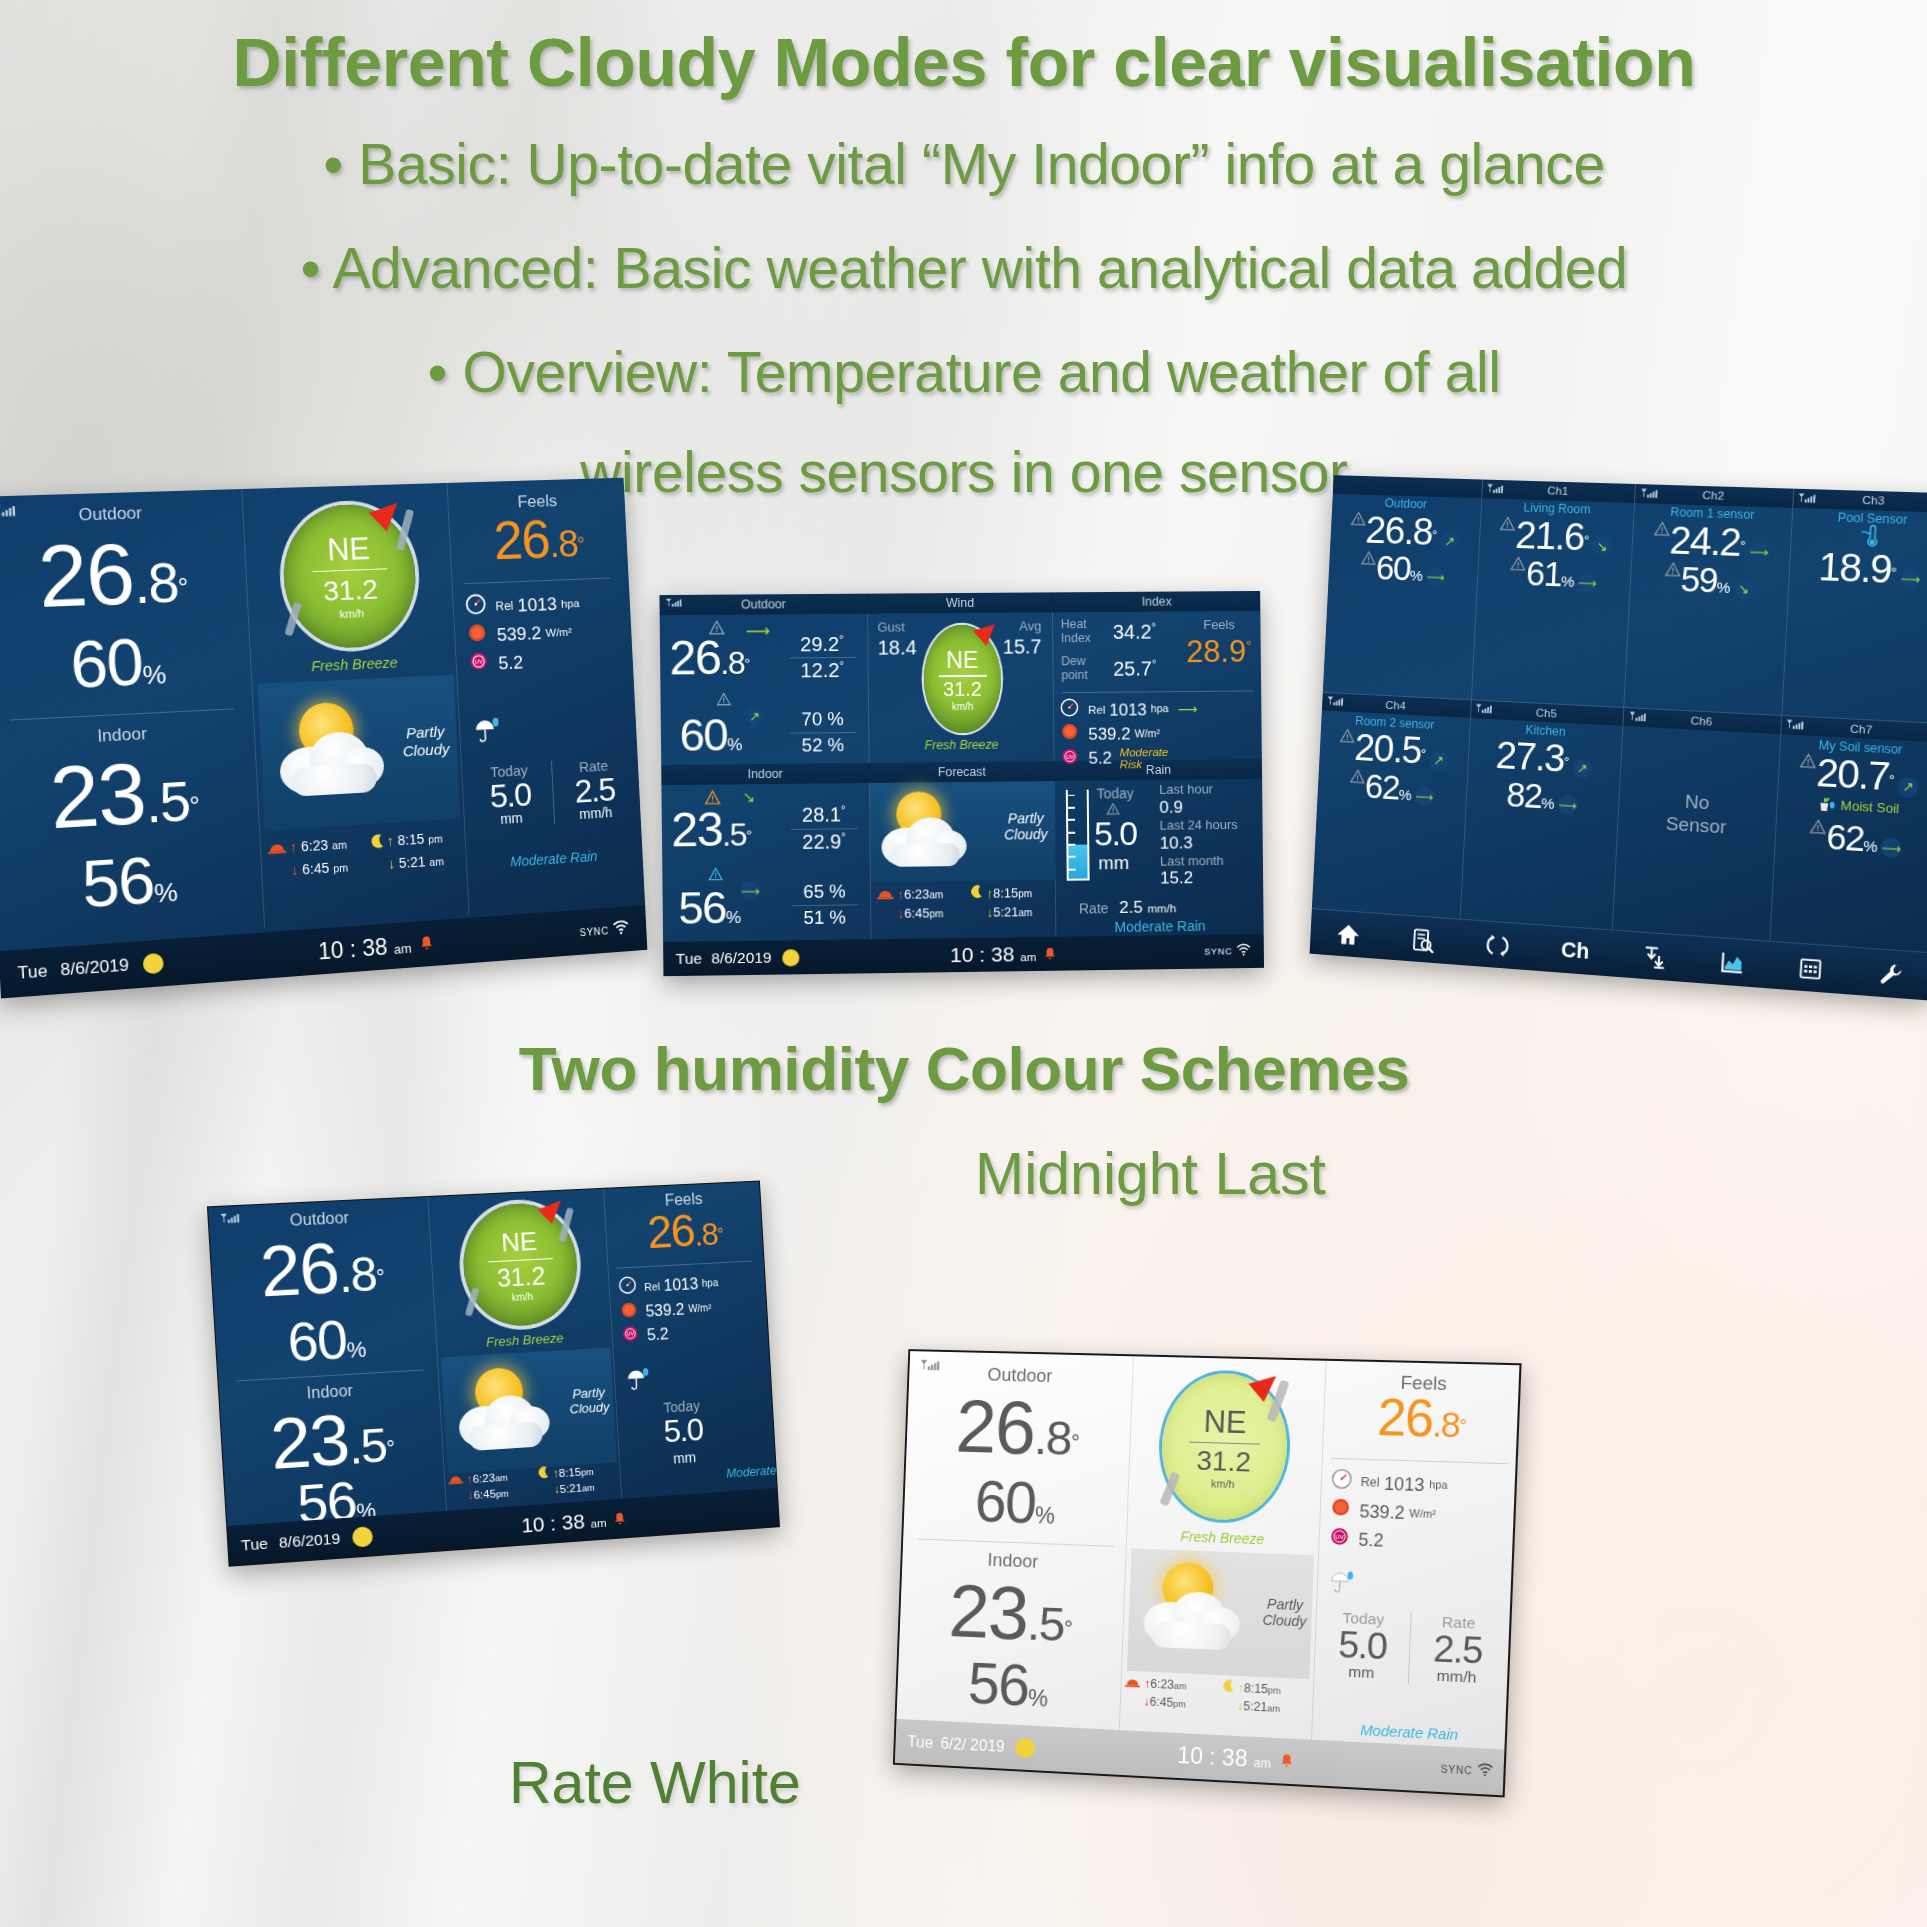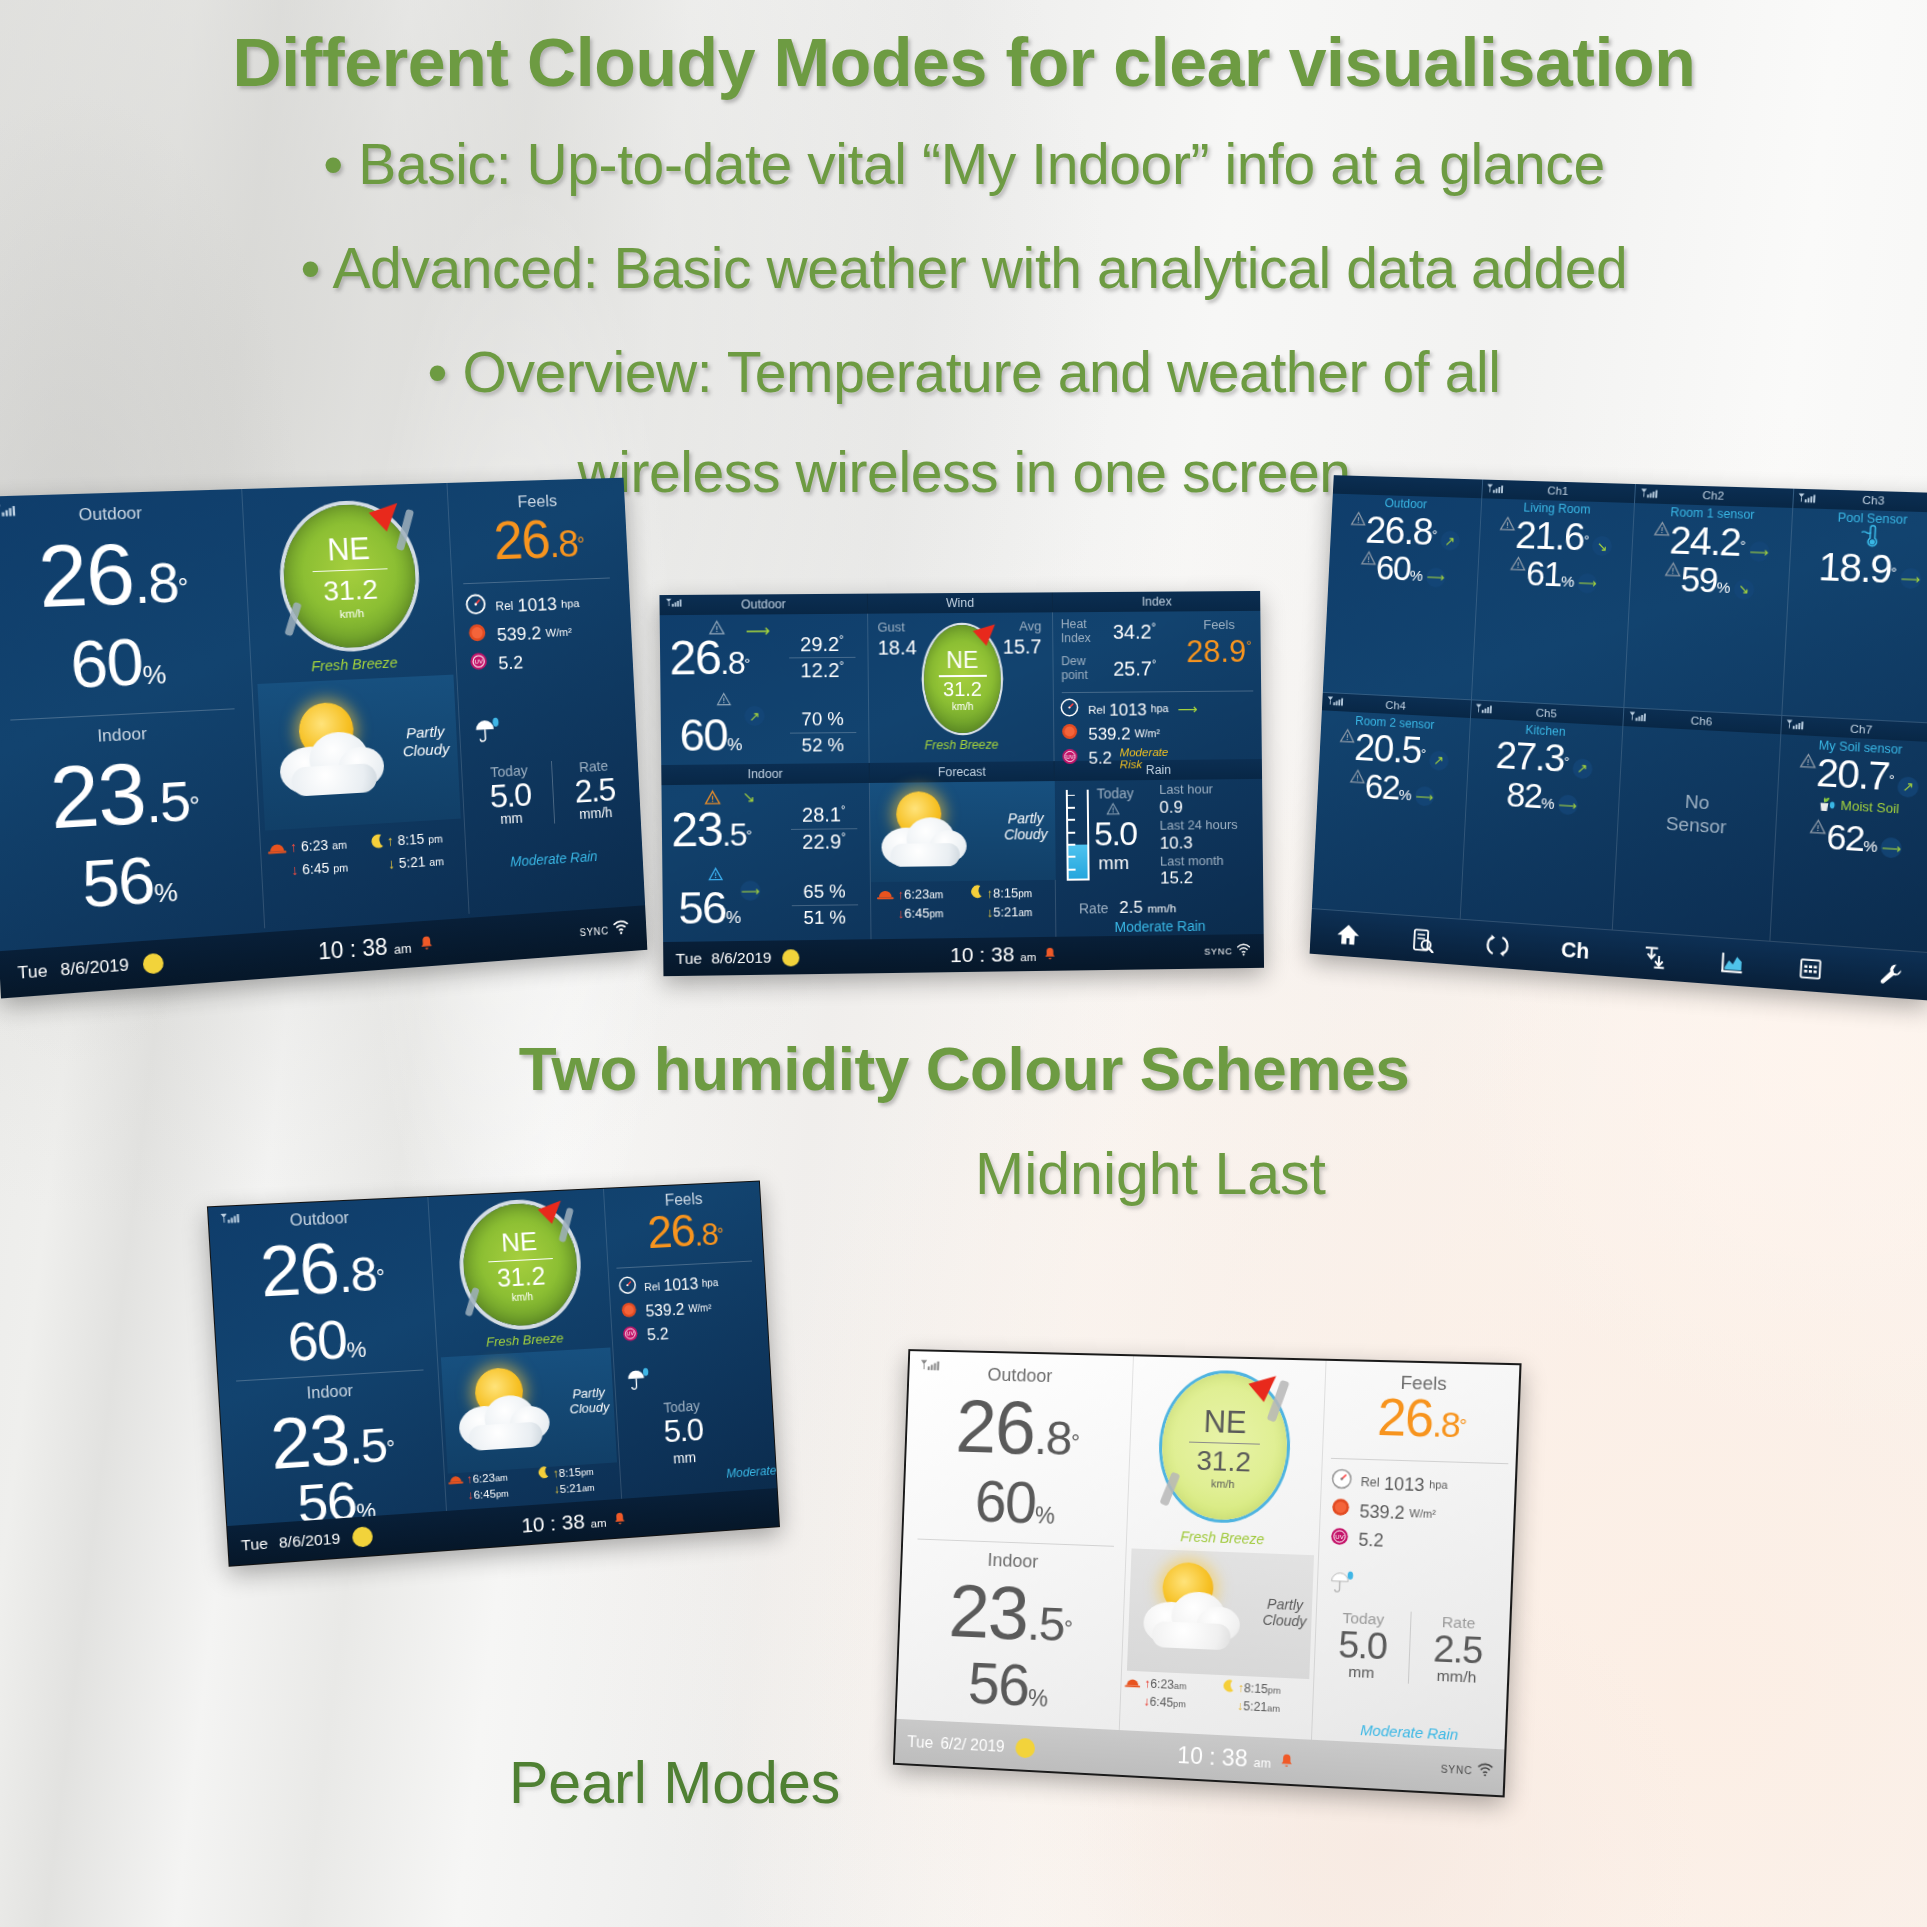--- a/index.html
+++ b/index.html
@@ -125,24 +125,24 @@
 </style>
 </head>
 <body>
 
 <div id="bg"></div>
 
 <div class="hd" id="h-main">Different Cloudy Modes for clear visualisation</div>
 <div class="hd" id="b1">• Basic: Up-to-date vital “My Indoor” info at a glance</div>
 <div class="hd" id="b2">• Advanced: Basic weather with analytical data added</div>
 <div class="hd" id="b3">• Overview: Temperature and weather of all</div>
-<div class="hd" id="b4">wireless wireless in one screen</div>
+<div class="hd" id="b4">wireless sensors in one sensor</div>
 <div class="hd" id="h-colour">Two humidity Colour Schemes</div>
 <div id="lbl-midnight">Midnight Last</div>
-<div id="lbl-pearl">Pearl Modes</div>
+<div id="lbl-pearl">Rate White</div>
 
 <div class="persp" style="left:-4.6px; top:487px; width:653px; height:493px;
      transform:perspective(1310px) rotateY(7deg) rotateZ(-3.0deg);">
  <div class="disp" style="left:0;top:0;width:653px;height:487px;">
 
   <div style="position:absolute;left:0;top:0;width:653px;height:437px;display:flex;">
 
     <div style="width:260px;position:relative;border-right:0.8px solid rgba(255,255,255,.14);">
       <div style="position:absolute;left:17px;top:7.7px;">
         <svg width="23" height="15.4" viewBox="0 0 30 20">

